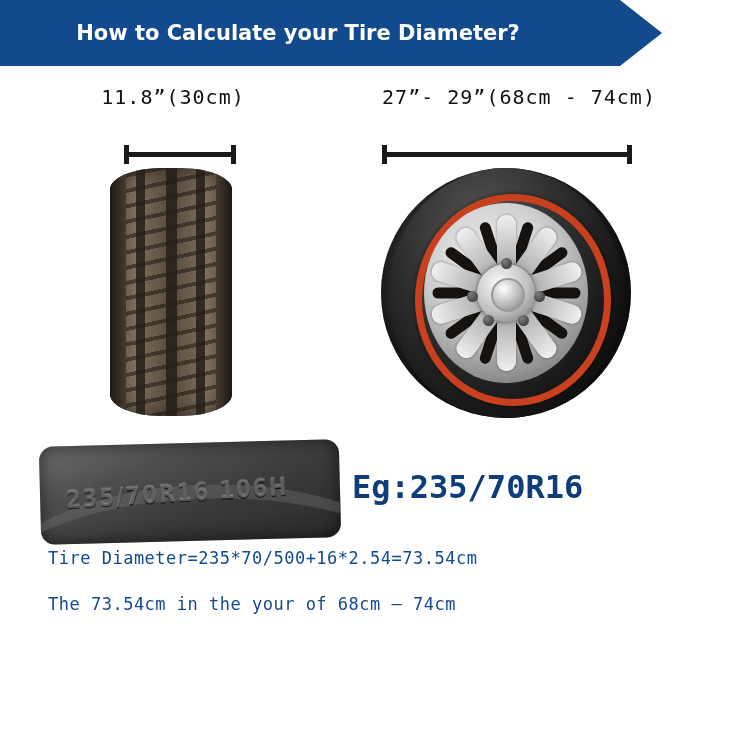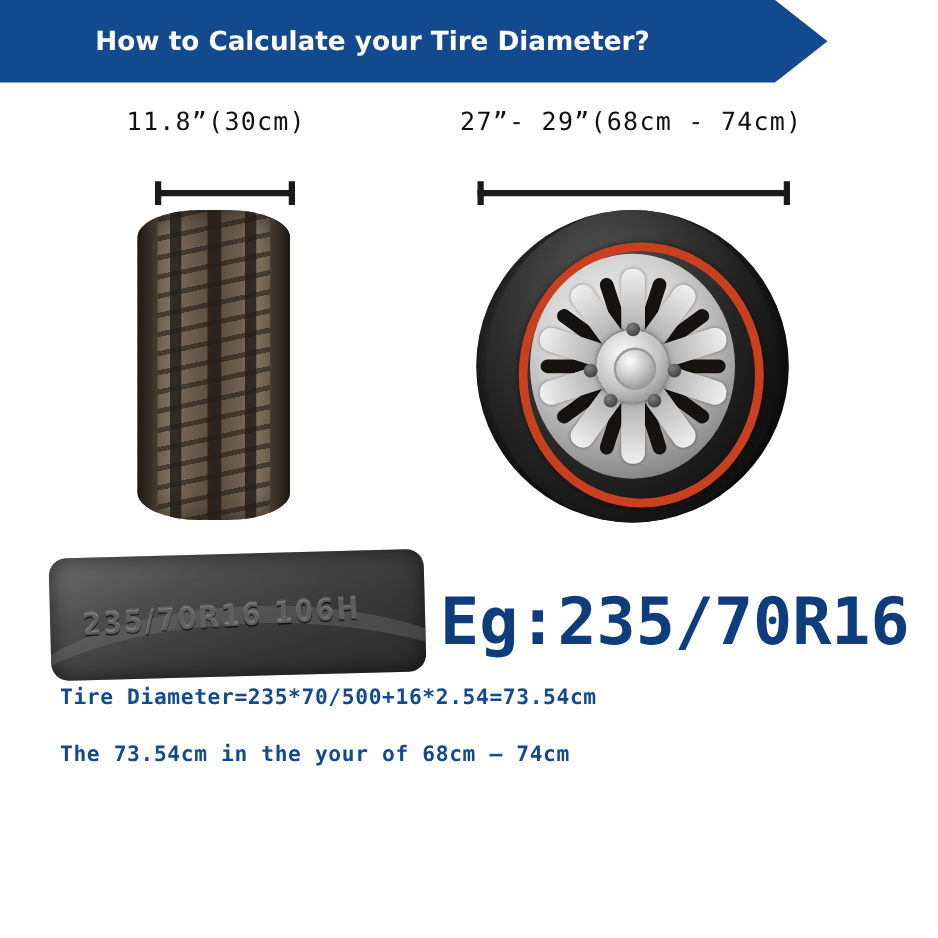--- a/index.html
+++ b/index.html
@@ -150,47 +150,47 @@
     font-size:21px;font-weight:bold;letter-spacing:2px;
     color:rgba(150,150,150,.55);
     text-shadow:0 1px 0 rgba(0,0,0,.7), 0 -1px 0 rgba(255,255,255,.12);
     transform:rotate(-2deg) scaleY(1.15);
     white-space:nowrap;
   }
 
   
   .eg{
     position:absolute;left:352px;top:468px;
-    color:#0f3d7c;font-size:52px;font-weight:bold;
+    color:#0f3d7c;font-size:32px;font-weight:bold;
     font-family:"DejaVu Sans Mono", monospace;
     letter-spacing:0px;white-space:nowrap;
   }
 
   
   .lines{position:absolute;left:48px;top:548px;width:680px;}
   .line{
-    color:#134a8e;font-size:17px;font-weight:bold;
+    color:#134a8e;font-size:17px;font-weight:normal;
     font-family:"DejaVu Sans Mono", monospace;
     letter-spacing:0.5px;white-space:nowrap;
     margin-bottom:26px;
   }
 </style>
 </head>
 <body>
 
 <div class="banner">
   <span class="banner-title">How to Calculate your Tire Diameter?</span>
 </div>
 
 <div class="meas" style="left:60px;top:85px;width:226px;">
   <div class="big">11.8”(30cm)</div>
 </div>
 <div class="bar" style="left:124px;top:152px;width:112px;"></div>
 
-<div class="meas" style="left:330px;top:85px;width:350px;">
+<div class="meas" style="left:344px;top:85px;width:350px;">
   <div class="big">27”- 29”(68cm - 74cm)</div>
 </div>
 <div class="bar" style="left:382px;top:152px;width:250px;"></div>
 
 <div class="tread-wrap">
   <div class="tread">
     <div class="tread-blocks"></div>
     <div class="groove g1"></div>
     <div class="groove g2"></div>
     <div class="groove g3"></div>

